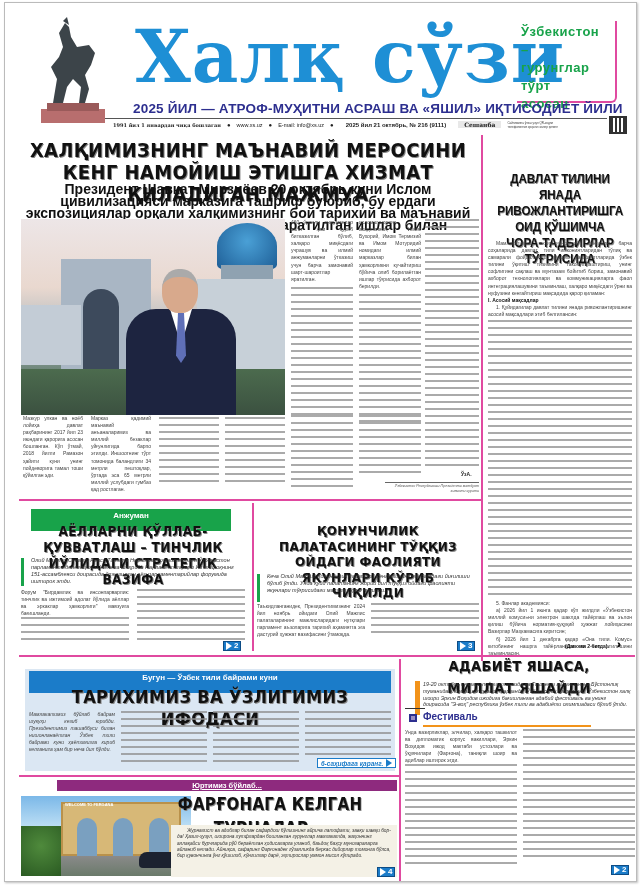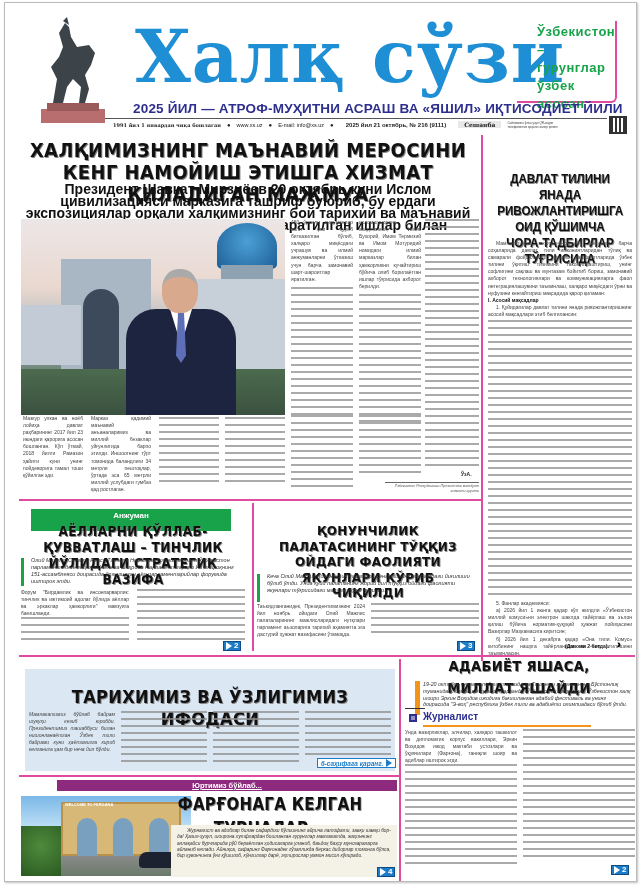--- a/index.html
+++ b/index.html
@@ -3,21 +3,21 @@
 <meta charset="utf-8">
 <style>
   * { box-sizing: border-box; margin: 0; padding: 0; }
   body { width: 641px; height: 888px; background: #ffffff; font-family: "Liberation Sans", sans-serif; color: #222; position: relative; overflow: hidden; }
   .page { position: absolute; left: 4px; top: 2px; width: 633px; height: 880px; background: #fff; border: 1px solid #bbb; box-shadow: 1px 1px 2px rgba(0,0,0,0.25); overflow: hidden; }
   .abs { position: absolute; }
   
   .statue { left: 28px; top: 14px; width: 80px; height: 106px; }
   .logo { left: 130px; top: 14px; width: 290px; height: 80px; font-family: "DejaVu Serif", serif; font-weight: bold; font-size: 72px; line-height: 80px; color: #1e8fd5; letter-spacing: 1px; white-space: nowrap; }
   .slogan { left: 512px; top: 18px; width: 100px; height: 82px; border-right: 2px solid #e04aa0; border-bottom: 2px solid #e04aa0; border-bottom-right-radius: 6px; padding: 2px 4px; }
-  .slogan div { font-family: "Liberation Sans", sans-serif; font-weight: bold; font-size: 13px; color: #18a34a; line-height: 18px; letter-spacing: 0.5px; margin-left: 16px; }
+  .slogan div { font-family: "Liberation Sans", sans-serif; font-weight: bold; font-size: 13px; color: #18a34a; line-height: 18px; letter-spacing: 0.5px; }
   .year-motto { left: 128px; top: 98px; width: 400px; text-align: center; font-weight: bold; font-size: 13.5px; color: #2d2f8f; letter-spacing: 0.2px; white-space: nowrap; }
   .info-bar { left: 100px; top: 115px; width: 502px; height: 12px; border-top: 1px solid #555; font-size: 5.5px; display: flex; align-items: center; gap: 6px; padding-left: 8px; white-space: nowrap; }
   .info-bar .bold { font-family: "DejaVu Serif", serif; font-weight: bold; font-size: 5px; }
   .info-bar .issue { font-weight: bold; font-size: 6px; margin-left: 6px; }
   .info-bar .day { font-family: "DejaVu Serif", serif; font-weight: bold; font-size: 6px; background: #e8e8e8; padding: 0 6px; margin-left: 6px; }
   .info-bar .tiny { font-size: 3px; color: #444; width: 60px; white-space: normal; line-height: 4px; }
   .qr { left: 604px; top: 113px; width: 18px; height: 18px; background:
       repeating-linear-gradient(90deg, #000 0 2px, #fff 2px 4px), #000; opacity: .8; border: 2px solid #000; }
   .dot { font-size: 6px; }
 
@@ -81,21 +81,21 @@
     <rect x="14" y="86" width="52" height="8" fill="#9a5a5a"></rect>
     <path d="M20 86 L24 62 L18 50 L26 40 L30 30 L26 16 L32 6 L36 10 L38 20 L44 30 L56 28 L62 36 L58 48 L52 58 L56 72 L52 86 L46 86 L48 70 L40 62 L34 70 L30 86 Z" fill="#3c4449"></path>
     <path d="M30 4 L34 0 L36 8 Z" fill="#3c4449"></path>
   </svg>
 
   <div class="abs logo">Халқ сўзи</div>
 
   <div class="abs slogan">
     <div>Ўзбекистон –</div>
     <div>гурунглар</div>
-    <div>ўзбек</div>
+    <div>тўрт</div>
     <div>асосан</div>
   </div>
 
   <div class="abs year-motto">2025 ЙИЛ — АТРОФ-МУҲИТНИ АСРАШ ВА «ЯШИЛ» ИҚТИСОДИЁТ ЙИЛИ</div>
 
   <div class="abs info-bar">
     <span class="bold">1991 йил 1 январдан чиқа бошлаган</span>
     <span class="dot">●</span>
     <span>www.xs.uz</span>
     <span class="dot">●</span>
@@ -194,41 +194,42 @@
   </div>
   <div class="abs grey-lines" style="left:366px; top:600px; width:108px; height:34px;"></div>
   <div class="abs page-ref" style="left:452px; top:638px;">
     <span class="tri"></span>
     <span>3</span>
   </div>
 
   <div class="abs pink-h" style="left:14px; top:652px; width:616px;"></div>
 
   <div class="abs lang-block"></div>
+  <div class="abs sec-bar blue" style="left:24px; top:668px; width:362px;">Бугун — Ўзбек тили байрами куни</div>
   <div class="abs head2" style="left:20px; top:683px; width:370px; font-size:18px; line-height:22px; transform:scaleX(0.9); transform-origin:center top;">ТАРИХИМИЗ ВА ЎЗЛИГИМИЗ ИФОДАСИ</div>
   <div class="abs col-text" style="left:24px; top:708px; width:86px; height:56px; overflow:hidden; font-style:italic;">
     <span>Мамлакатимиз бўйлаб байрам шукуҳи кезиб юрибди. Президентимиз ташаббуси билан нишонланаётган Ўзбек тили байрами куни ҳаётимизга кириб келганига ҳам бир неча йил бўлди.</span>
   </div>
   <div class="abs grey-lines" style="left:116px; top:708px; width:86px; height:56px;"></div>
   <div class="abs grey-lines" style="left:208px; top:708px; width:86px; height:56px;"></div>
   <div class="abs grey-lines" style="left:300px; top:708px; width:86px; height:44px;"></div>
   <div class="abs see-page" style="left:312px; top:755px;">
     <span>6-саҳифага қаранг.</span>
     <span class="tri"></span>
   </div>
 
   <div class="abs pink-v" style="left:394px; top:656px; height:224px;"></div>
   <div class="abs pink-h" style="left:14px; top:772px; width:380px;"></div>
 
   <div class="abs head2" style="left:398px; top:652px; width:232px; font-size:14.5px; line-height:22px; transform:scaleX(0.9); transform-origin:center top;">АДАБИЁТ ЯШАСА, МИЛЛАТ ЯШАЙДИ</div>
   <div class="abs orange-bar" style="left:410px; top:678px; width:5px; height:34px;"></div>
   <div class="abs" style="left:418px; top:678px; width:210px; font-style:italic; font-size:5.3px; line-height:6.8px; color:#333;">19-20 октябрь кунлари пойтахтимизда ва Тошкент вилоятининг Бўстонлиқ туманида элимизнинг суюкли фарзанди, Ўзбекистон Қаҳрамони, Ўзбекистон халқ шоири Эркин Воҳидов ижодига бағишланган адабий фестиваль ва унинг доирасида "Э-воҳ" республика ўзбек тили ва адабиёти олимпиадаси бўлиб ўтди.</div>
   <div class="abs" style="left:400px; top:705px; width:20px; height:1px; background:#333;"></div>
   <div class="abs fest-square" style="top:711px;"></div>
-  <div class="abs fest-tag" style="left:418px; top:708px;">Журналист</div>
+  <div class="abs fest-tag" style="left:418px; top:708px;">Фестиваль</div>
   <div class="abs orange-bar" style="left:418px; top:722px; width:168px; height:1.5px;"></div>
   <div class="abs col-text" style="left:400px; top:726px; width:112px; height:140px; overflow:hidden;">
     <span>Унда вазирликлар, элчилар, халқаро ташкилот ва дипломатик корпус вакиллари, Эркин Воҳидов ижод мактаби устозлари ва ўқувчилари (Фарғона), таниқли шоир ва адиблар иштирок этди.</span>
     <div class="grey-lines" style="height:100px;"></div>
   </div>
   <div class="abs grey-lines" style="left:518px; top:726px; width:112px; height:130px;"></div>
   <div class="abs page-ref" style="left:606px; top:862px;">
     <span class="tri"></span>
     <span>2</span>
   </div>

